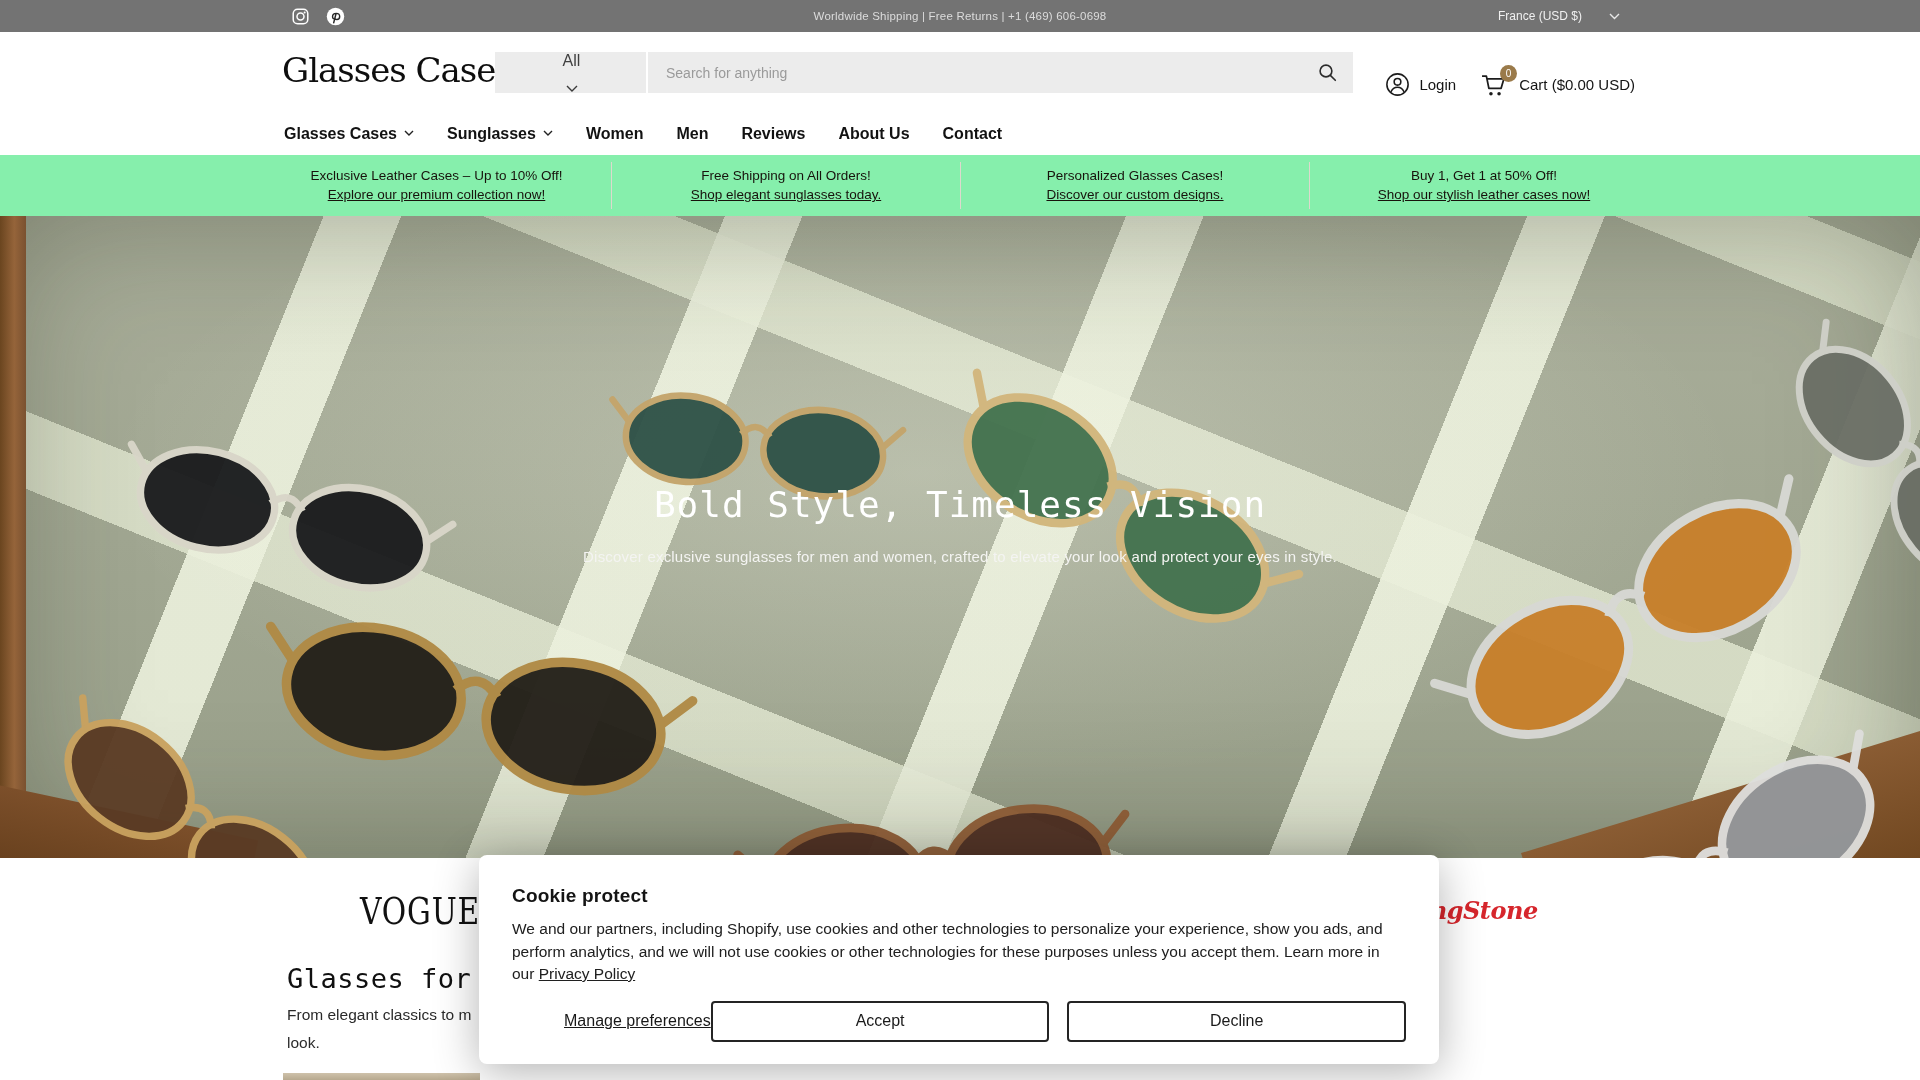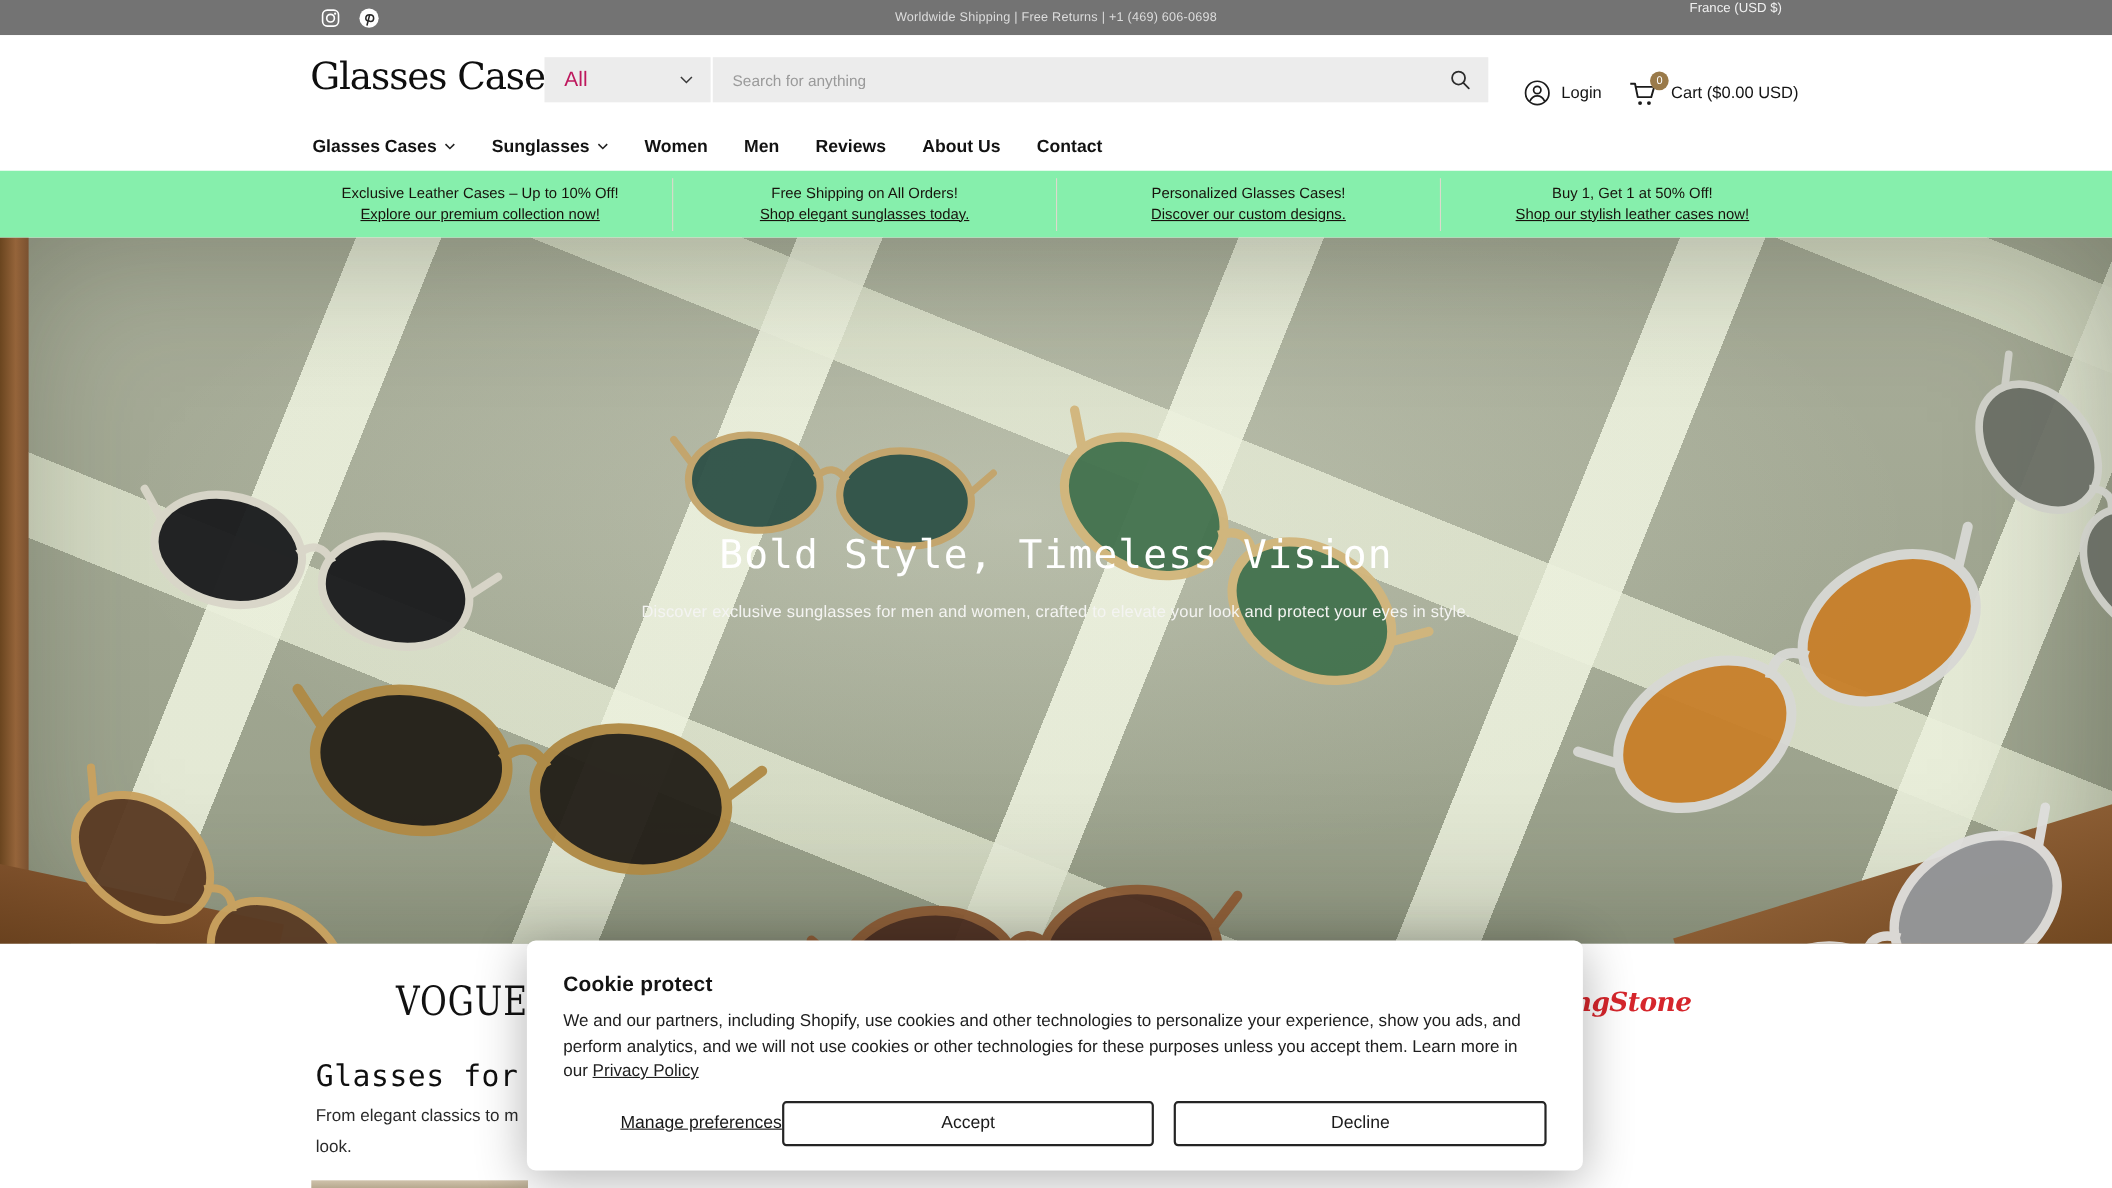--- a/index.html
+++ b/index.html
@@ -5,27 +5,27 @@
   * { margin:0; padding:0; box-sizing:border-box; }
   html,body { width:1920px; height:1080px; }
   body { font-family:"Liberation Sans", sans-serif; color:#151515; background:#fff; overflow:hidden; }
   .page { position:relative; width:1920px; height:1080px; overflow:hidden; background:#fff; }
 
   
   .topbar { position:relative; height:32px; background:#737373; color:#e2e2e2; }
   .topbar-social { position:absolute; left:292px; top:0; height:32px; display:flex; align-items:center; gap:17px; }
   .topbar-social svg { display:block; cursor:pointer; }
   .topbar-msg { position:absolute; left:0; right:0; top:0; height:32px; display:flex; align-items:center; justify-content:center; font-size:11.5px; letter-spacing:.2px; color:#dcdcdc; }
-  .topbar-locale { position:absolute; right:300px; top:0; height:32px; display:flex; align-items:center; gap:27px; font-size:12px; color:#f0f0f0; cursor:pointer;flex-direction:column; }
+  .topbar-locale { position:absolute; right:300px; top:0; height:32px; display:flex; align-items:center; gap:27px; font-size:12px; color:#f0f0f0; cursor:pointer; }
 
   
   .header { position:relative; height:80px; background:#fff; }
   .logo { position:absolute; left:282px; top:18px; font-family:"DejaVu Serif", serif; font-size:34px; letter-spacing:-1px; color:#0e0e0e; cursor:pointer; white-space:nowrap; }
   .searchbar { position:absolute; left:495px; top:20px; width:858px; height:41px; display:flex; gap:2px; }
-  .search-select { width:151px; height:41px; background:#ececec; display:flex; align-items:center; justify-content:space-between; padding:0 16px 0 18px; font-size:19px; color:#be185d; cursor:pointer; }
+  .search-select { width:151px; height:41px; background:#ececec; display:flex; align-items:center; justify-content:space-between; padding:0 16px 0 18px; font-size:16px; color:#404040; cursor:pointer;flex-direction:column; }
   .search-field { position:relative; flex:1; height:41px; background:#ececec; }
   .search-field input { width:100%; height:41px; border:0; background:transparent; outline:none; padding:0 44px 0 18px; font-size:14px; font-family:"Liberation Sans", sans-serif; color:#333; }
   .search-field input::placeholder { color:#9a9a9a; }
   .search-btn { position:absolute; right:8px; top:0; width:36px; height:41px; display:flex; align-items:center; justify-content:center; cursor:pointer; background:transparent; border:0; }
   .account { position:absolute; right:285px; top:32px; height:41px; display:flex; align-items:center; }
   .login { display:flex; align-items:center; gap:9px; cursor:pointer; }
   .login-label { font-size:15px; color:#141414; }
   .cart { display:flex; align-items:center; gap:10px; margin-left:25px; cursor:pointer; }
   .cart-icon-wrap { position:relative; width:28px; height:26px; }
   .cart-badge { position:absolute; top:-7px; right:-8px; width:17px; height:17px; border-radius:50%; background:#9a7a4a; color:#fff; font-size:10px; display:flex; align-items:center; justify-content:center; }

